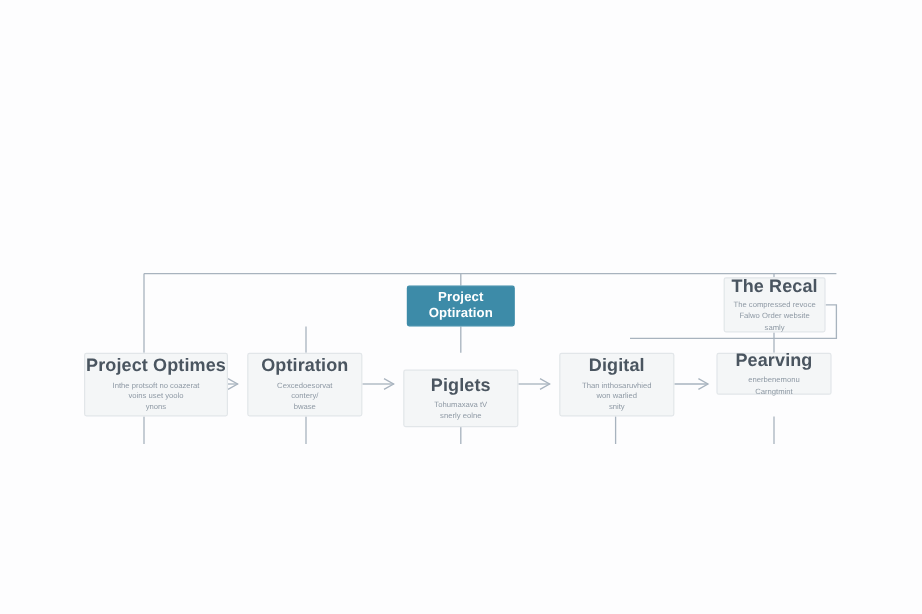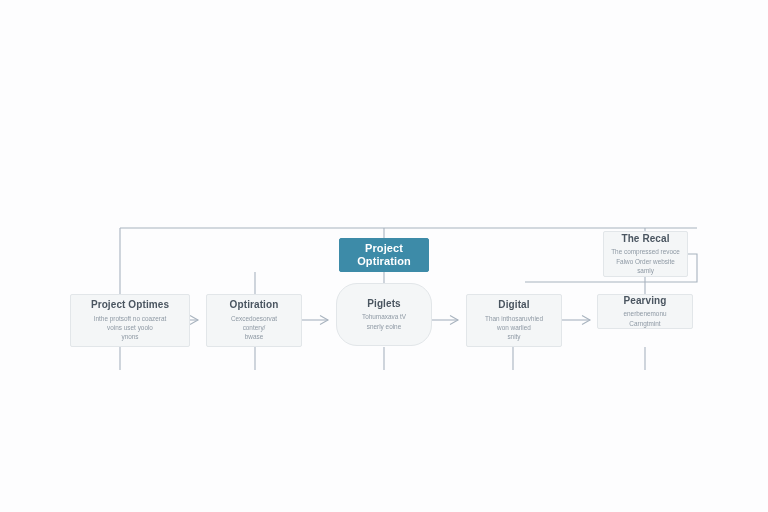--- a/index.html
+++ b/index.html
@@ -38,21 +38,21 @@
     background: #f4f6f7;
     border: 1px solid #e2e6e9;
     border-radius: 2px;
   }
   .node-accent {
     background: #3d8ba8;
     border: 1px solid #3d8ba8;
     border-radius: 2px;
   }
   .node-title {
-    font-size: 10px;
+    font-size: 15px;
     font-weight: bold;
     color: #4a5560;
     letter-spacing: 0.1px;
     line-height: 1.15;
     filter: blur(0.25px);
   }
   .node-accent .node-title {
     color: #ffffff;
     font-size: 11px;
     filter: blur(0.3px);
@@ -139,21 +139,21 @@
 
   <div class="node node-light" style="left:206px; top:294px; width:96px; height:53px;">
     <div class="node-title">Optiration</div>
     <div class="node-body">
       <div>Cexcedoesorvat</div>
       <div>contery/</div>
       <div>bwase</div>
     </div>
   </div>
 
-  <div class="node node-light" style="left:336px; top:283px; width:96px; height:63px;border-radius:21px;">
+  <div class="node node-light" style="left:336px; top:308px; width:96px; height:48px;">
     <div class="node-title">Piglets</div>
     <div class="node-body">
       <div>Tohumaxava tV</div>
       <div>snerly eolne</div>
     </div>
   </div>
 
   <div class="node node-light" style="left:466px; top:294px; width:96px; height:53px;">
     <div class="node-title">Digital</div>
     <div class="node-body">

